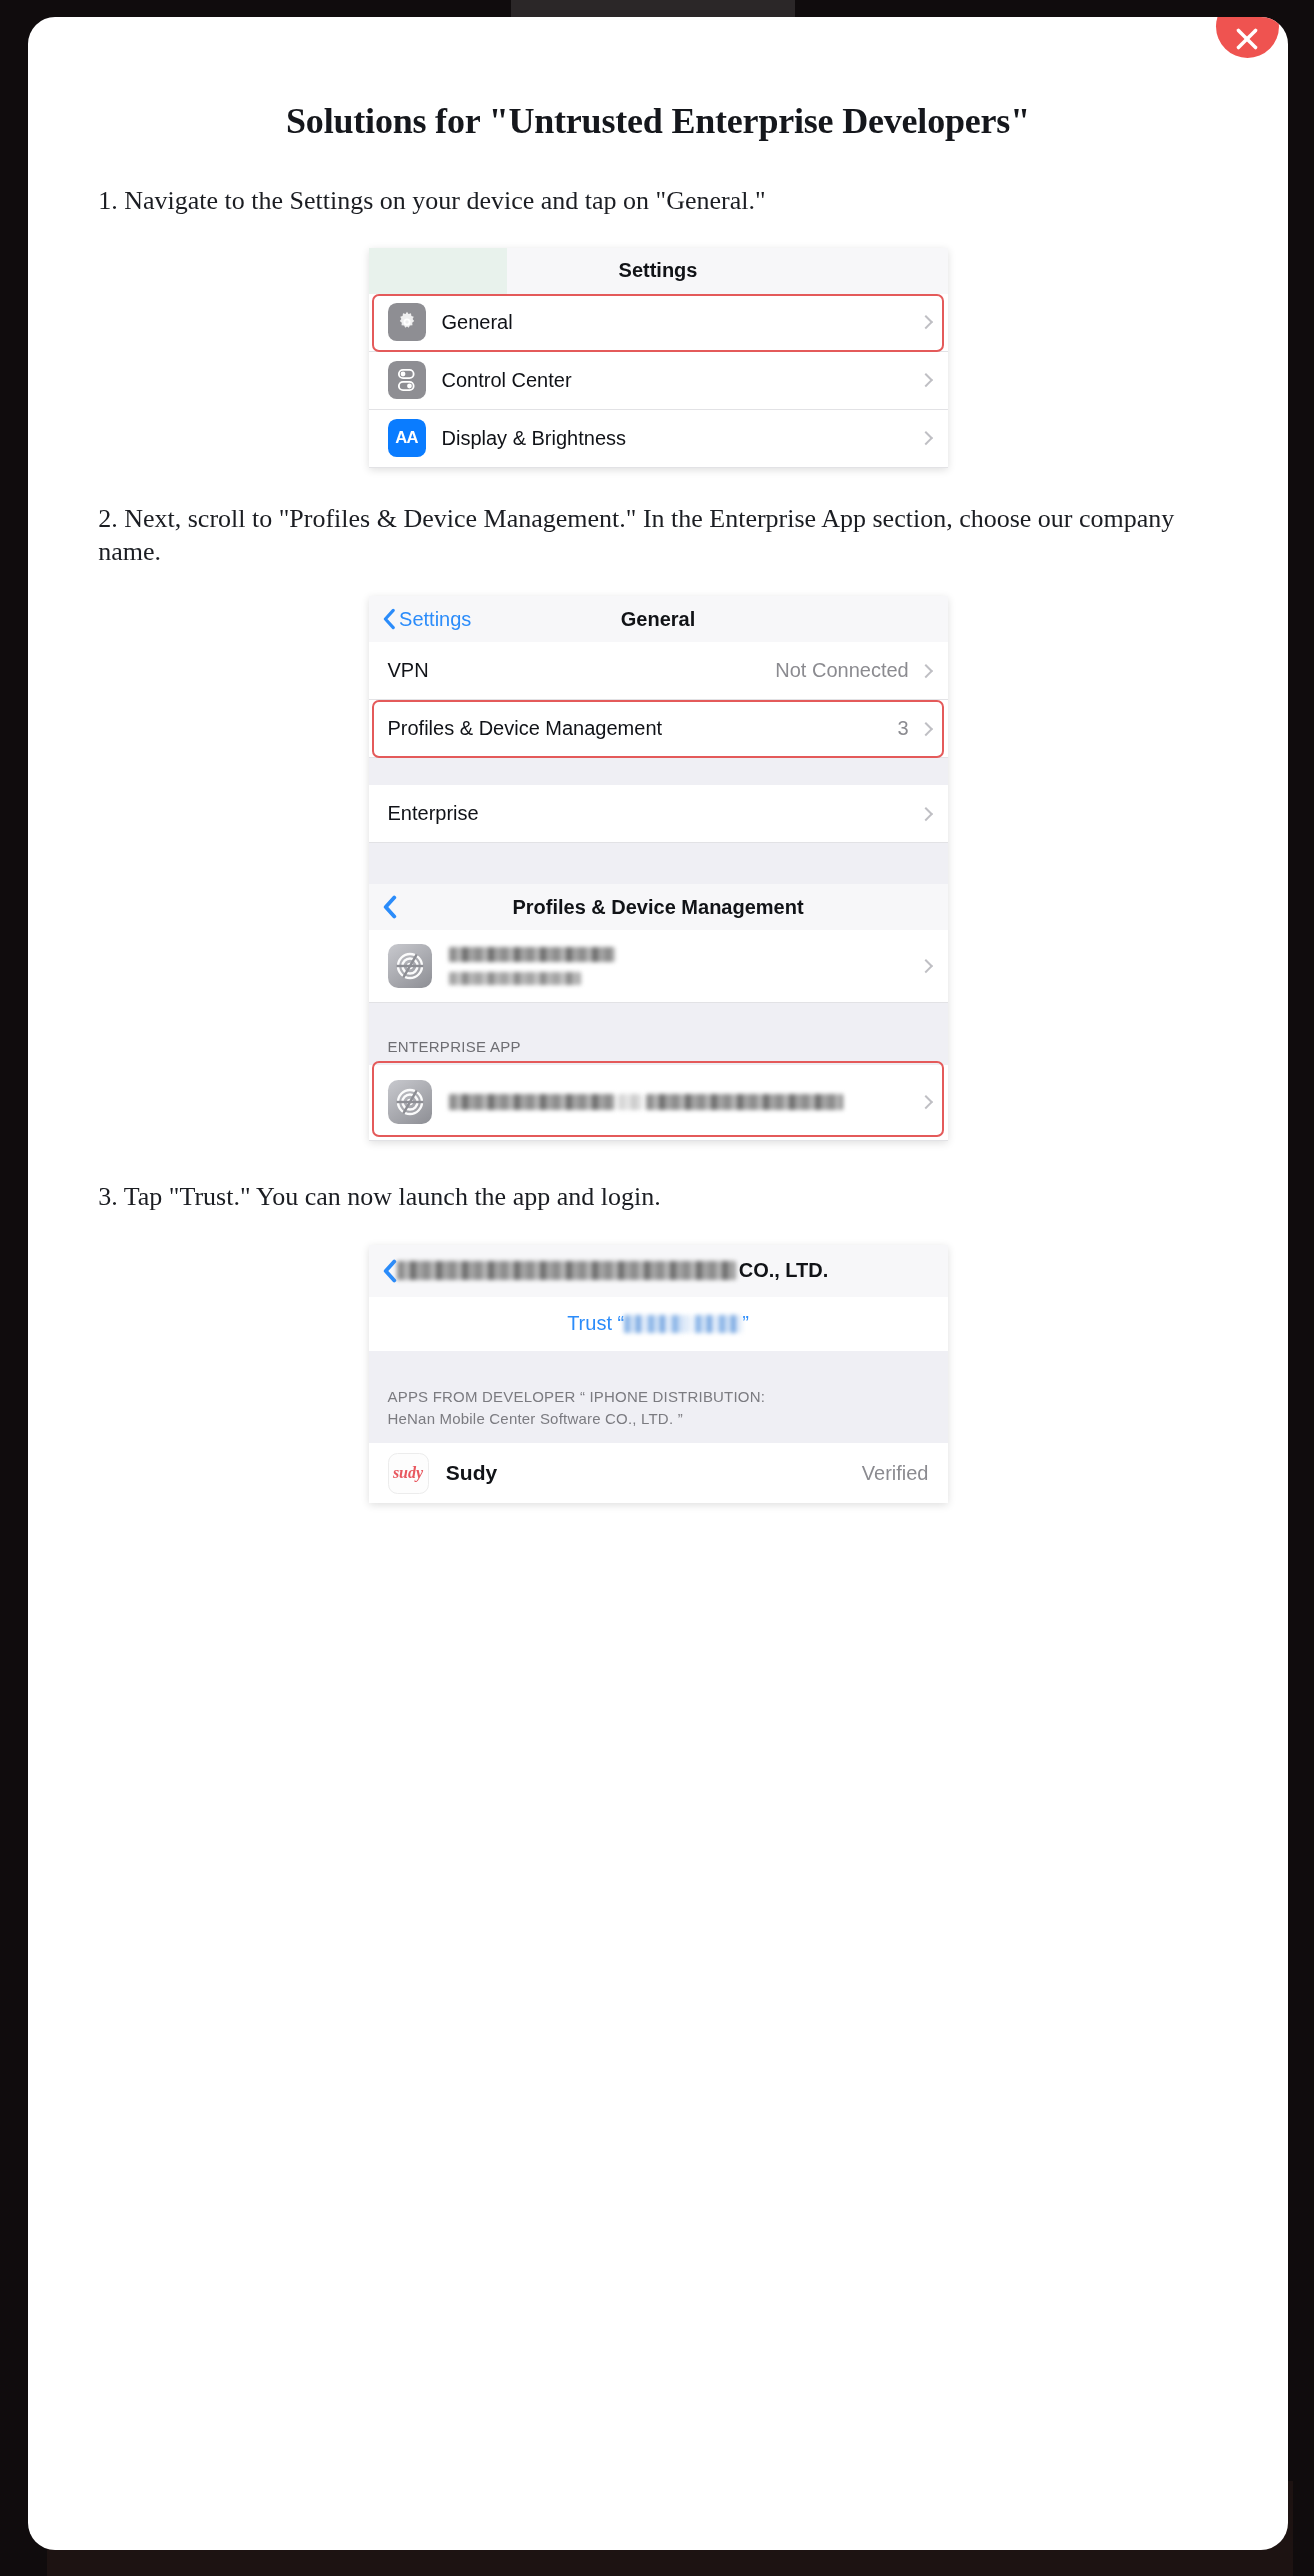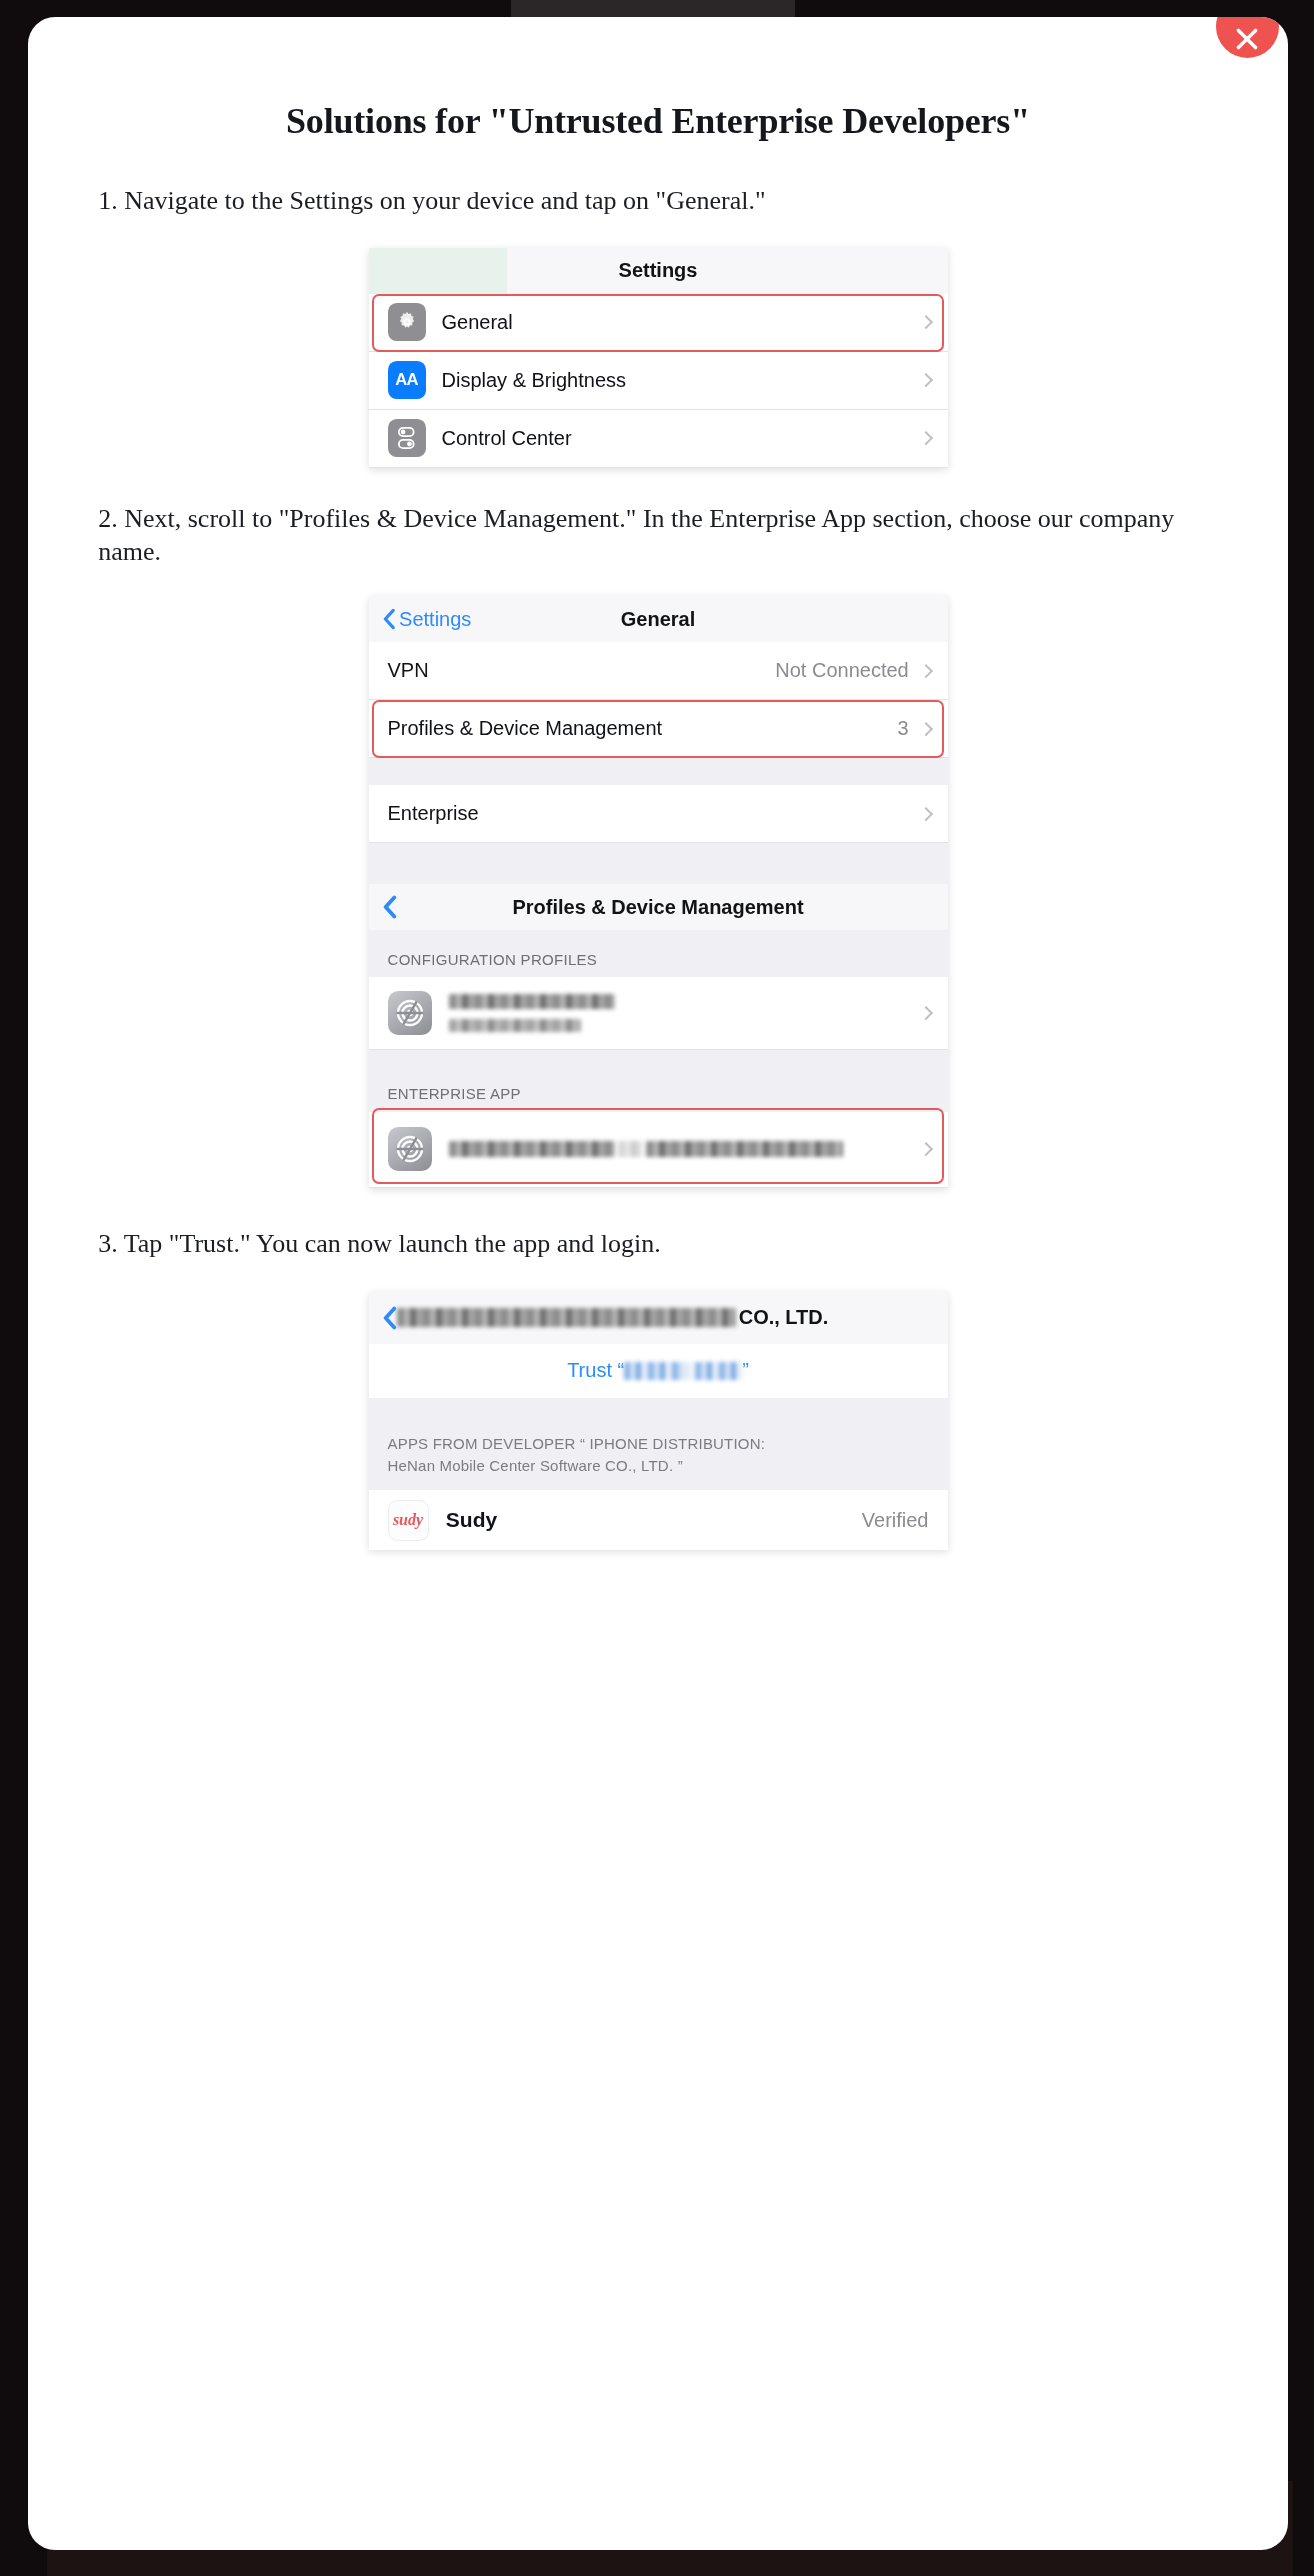--- a/index.html
+++ b/index.html
@@ -249,38 +249,38 @@
           <svg width="24" height="24" viewBox="0 0 24 24" fill="#fff">
             <path d="M12 8.5a3.5 3.5 0 100 7 3.5 3.5 0 000-7zm0 5.2a1.7 1.7 0 110-3.4 1.7 1.7 0 010 3.4z"></path>
             <path d="M12 1.8l1.5 2.1 2.5-.6.4 2.6 2.4.9-1.2 2.3 1.6 2-2 1.6.3 2.6-2.6.2-1.2 2.3L12 16.6l-1.7 1.2-1.2-2.3-2.6-.2.3-2.6-2-1.6 1.6-2L5.2 6.8l2.4-.9.4-2.6 2.5.6L12 1.8z" opacity=".85"></path>
           </svg>
         </div>
         <div class="ios-row-label">General</div>
         <div class="chev"></div>
       </div>
 
       <div class="ios-row">
-        <div class="sq-icon sq-blue sq-aa">AA</div>
-        <div class="ios-row-label">Display &amp; Brightness</div>
-        <div class="chev"></div>
-      </div>
-
-      <div class="ios-row">
         <div class="sq-icon sq-gray">
           <svg width="20.5" height="24" viewBox="0 0 20 26">
             <rect x="2" y="2" width="16" height="9" rx="4.5" fill="none" stroke="#fff" stroke-width="2"></rect>
             <circle cx="6.5" cy="6.5" r="2.6" fill="#fff"></circle>
             <rect x="2" y="15" width="16" height="9" rx="4.5" fill="none" stroke="#fff" stroke-width="2"></rect>
             <circle cx="13.5" cy="19.5" r="2.6" fill="#fff"></circle>
           </svg>
         </div>
         <div class="ios-row-label">Control Center</div>
         <div class="chev"></div>
       </div>
 
+      <div class="ios-row">
+        <div class="sq-icon sq-blue sq-aa">AA</div>
+        <div class="ios-row-label">Display &amp; Brightness</div>
+        <div class="chev"></div>
+      </div>
+
       <div class="hl" style="left:3.2px; top:46px; right:3.2px; height:58px;"></div>
     </div>
 
     <p class="step-text step2">2. Next, scroll to "Profiles &amp; Device Management." In the Enterprise App section, choose our company name.</p>
 
     <div class="shot shot-2 rel">
       <div class="ios-navbar">
         <div class="ios-back">
           <svg width="12.6" height="22" viewBox="0 0 16 28">
             <polyline points="13,3 3,14 13,25" fill="none" stroke="#2b8cfa" stroke-width="4" stroke-linecap="round" stroke-linejoin="round"></polyline>
@@ -313,21 +313,20 @@
 
       <div class="ios-navbar">
         <div class="ios-back">
           <svg width="14" height="24" viewBox="0 0 16 28">
             <polyline points="13,3 3,14 13,25" fill="none" stroke="#2b8cfa" stroke-width="4.5" stroke-linecap="round" stroke-linejoin="round"></polyline>
           </svg>
         </div>
         <div class="ios-nav-title">Profiles &amp; Device Management</div>
       </div>
 
-      <div class="ios-section-hd">CONFIGURATION PROFILES</div>
 
       <div class="ios-row" style="height:73px;">
         <div class="profile-icon">
           <svg width="30" height="30" viewBox="0 0 40 40">
             <circle cx="20" cy="20" r="16" fill="none" stroke="#fff" stroke-width="3.2" opacity=".95"></circle>
             <circle cx="20" cy="20" r="10" fill="none" stroke="#fff" stroke-width="3.2" opacity=".95"></circle>
             <circle cx="20" cy="20" r="4.2" fill="#fff" opacity=".95"></circle>
             <rect x="18.4" y="2" width="3.2" height="36" fill="#8d8e94" transform="rotate(30 20 20)"></rect>
             <rect x="18.4" y="2" width="3.2" height="36" fill="#8d8e94" transform="rotate(-90 20 20)"></rect>
           </svg>

